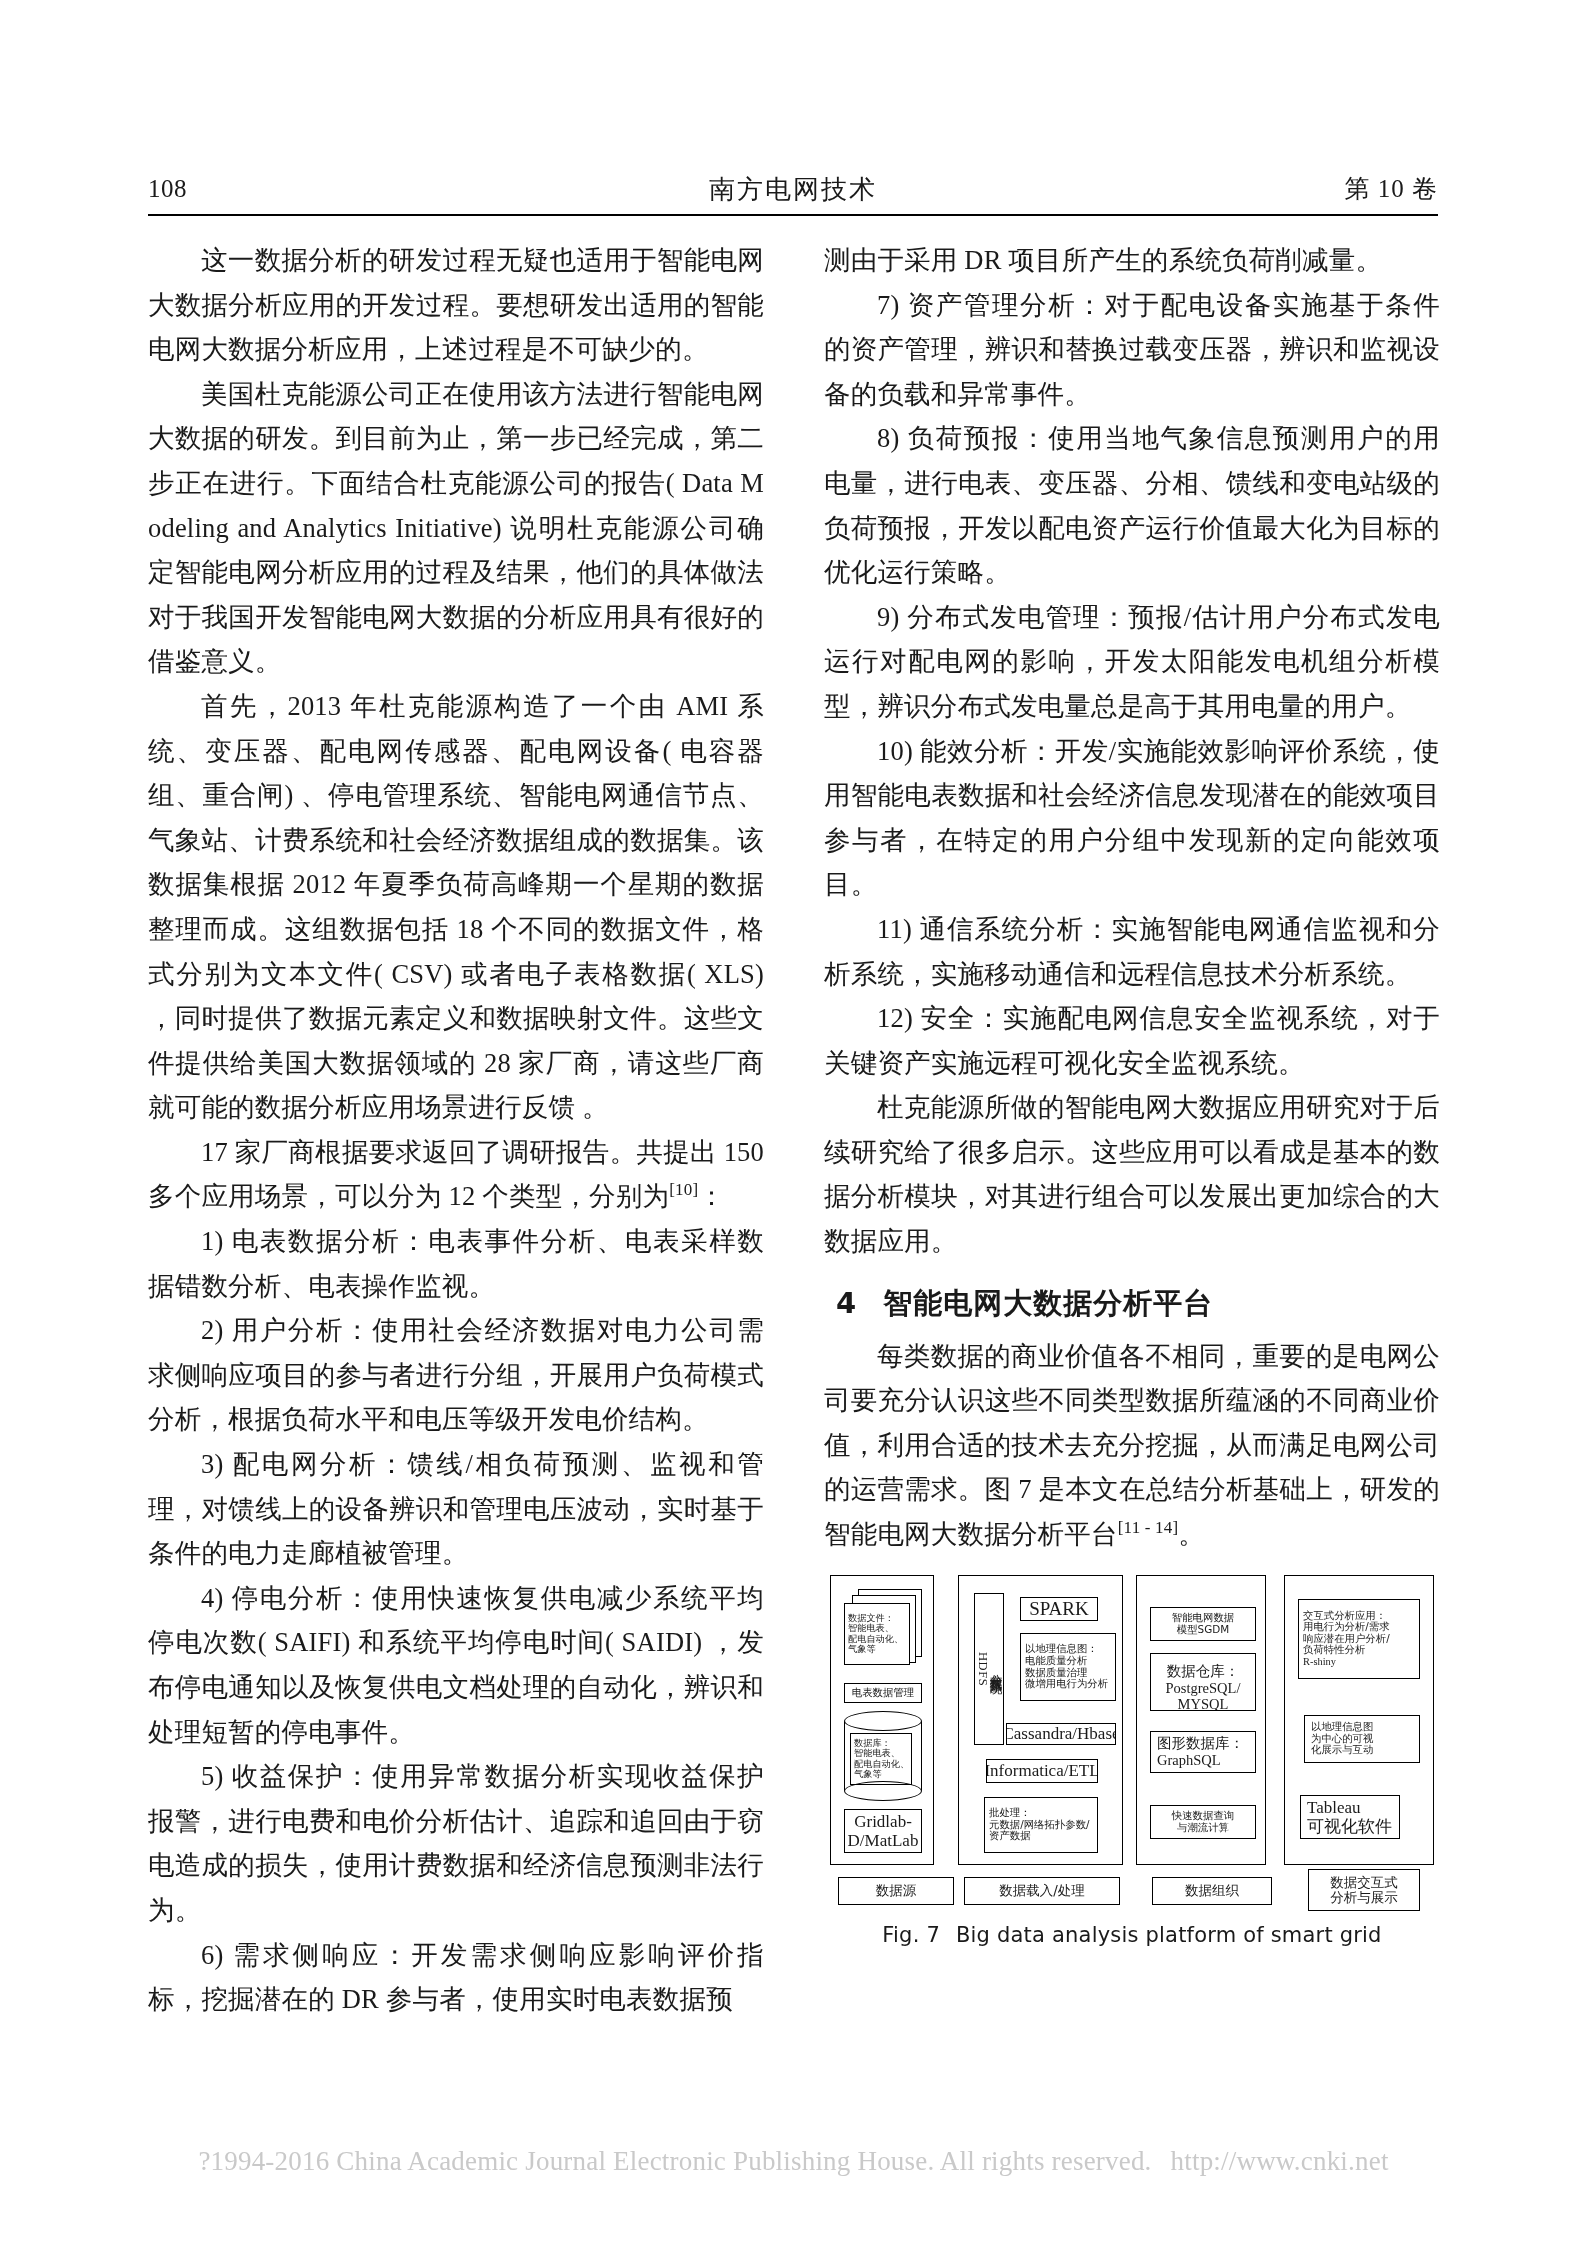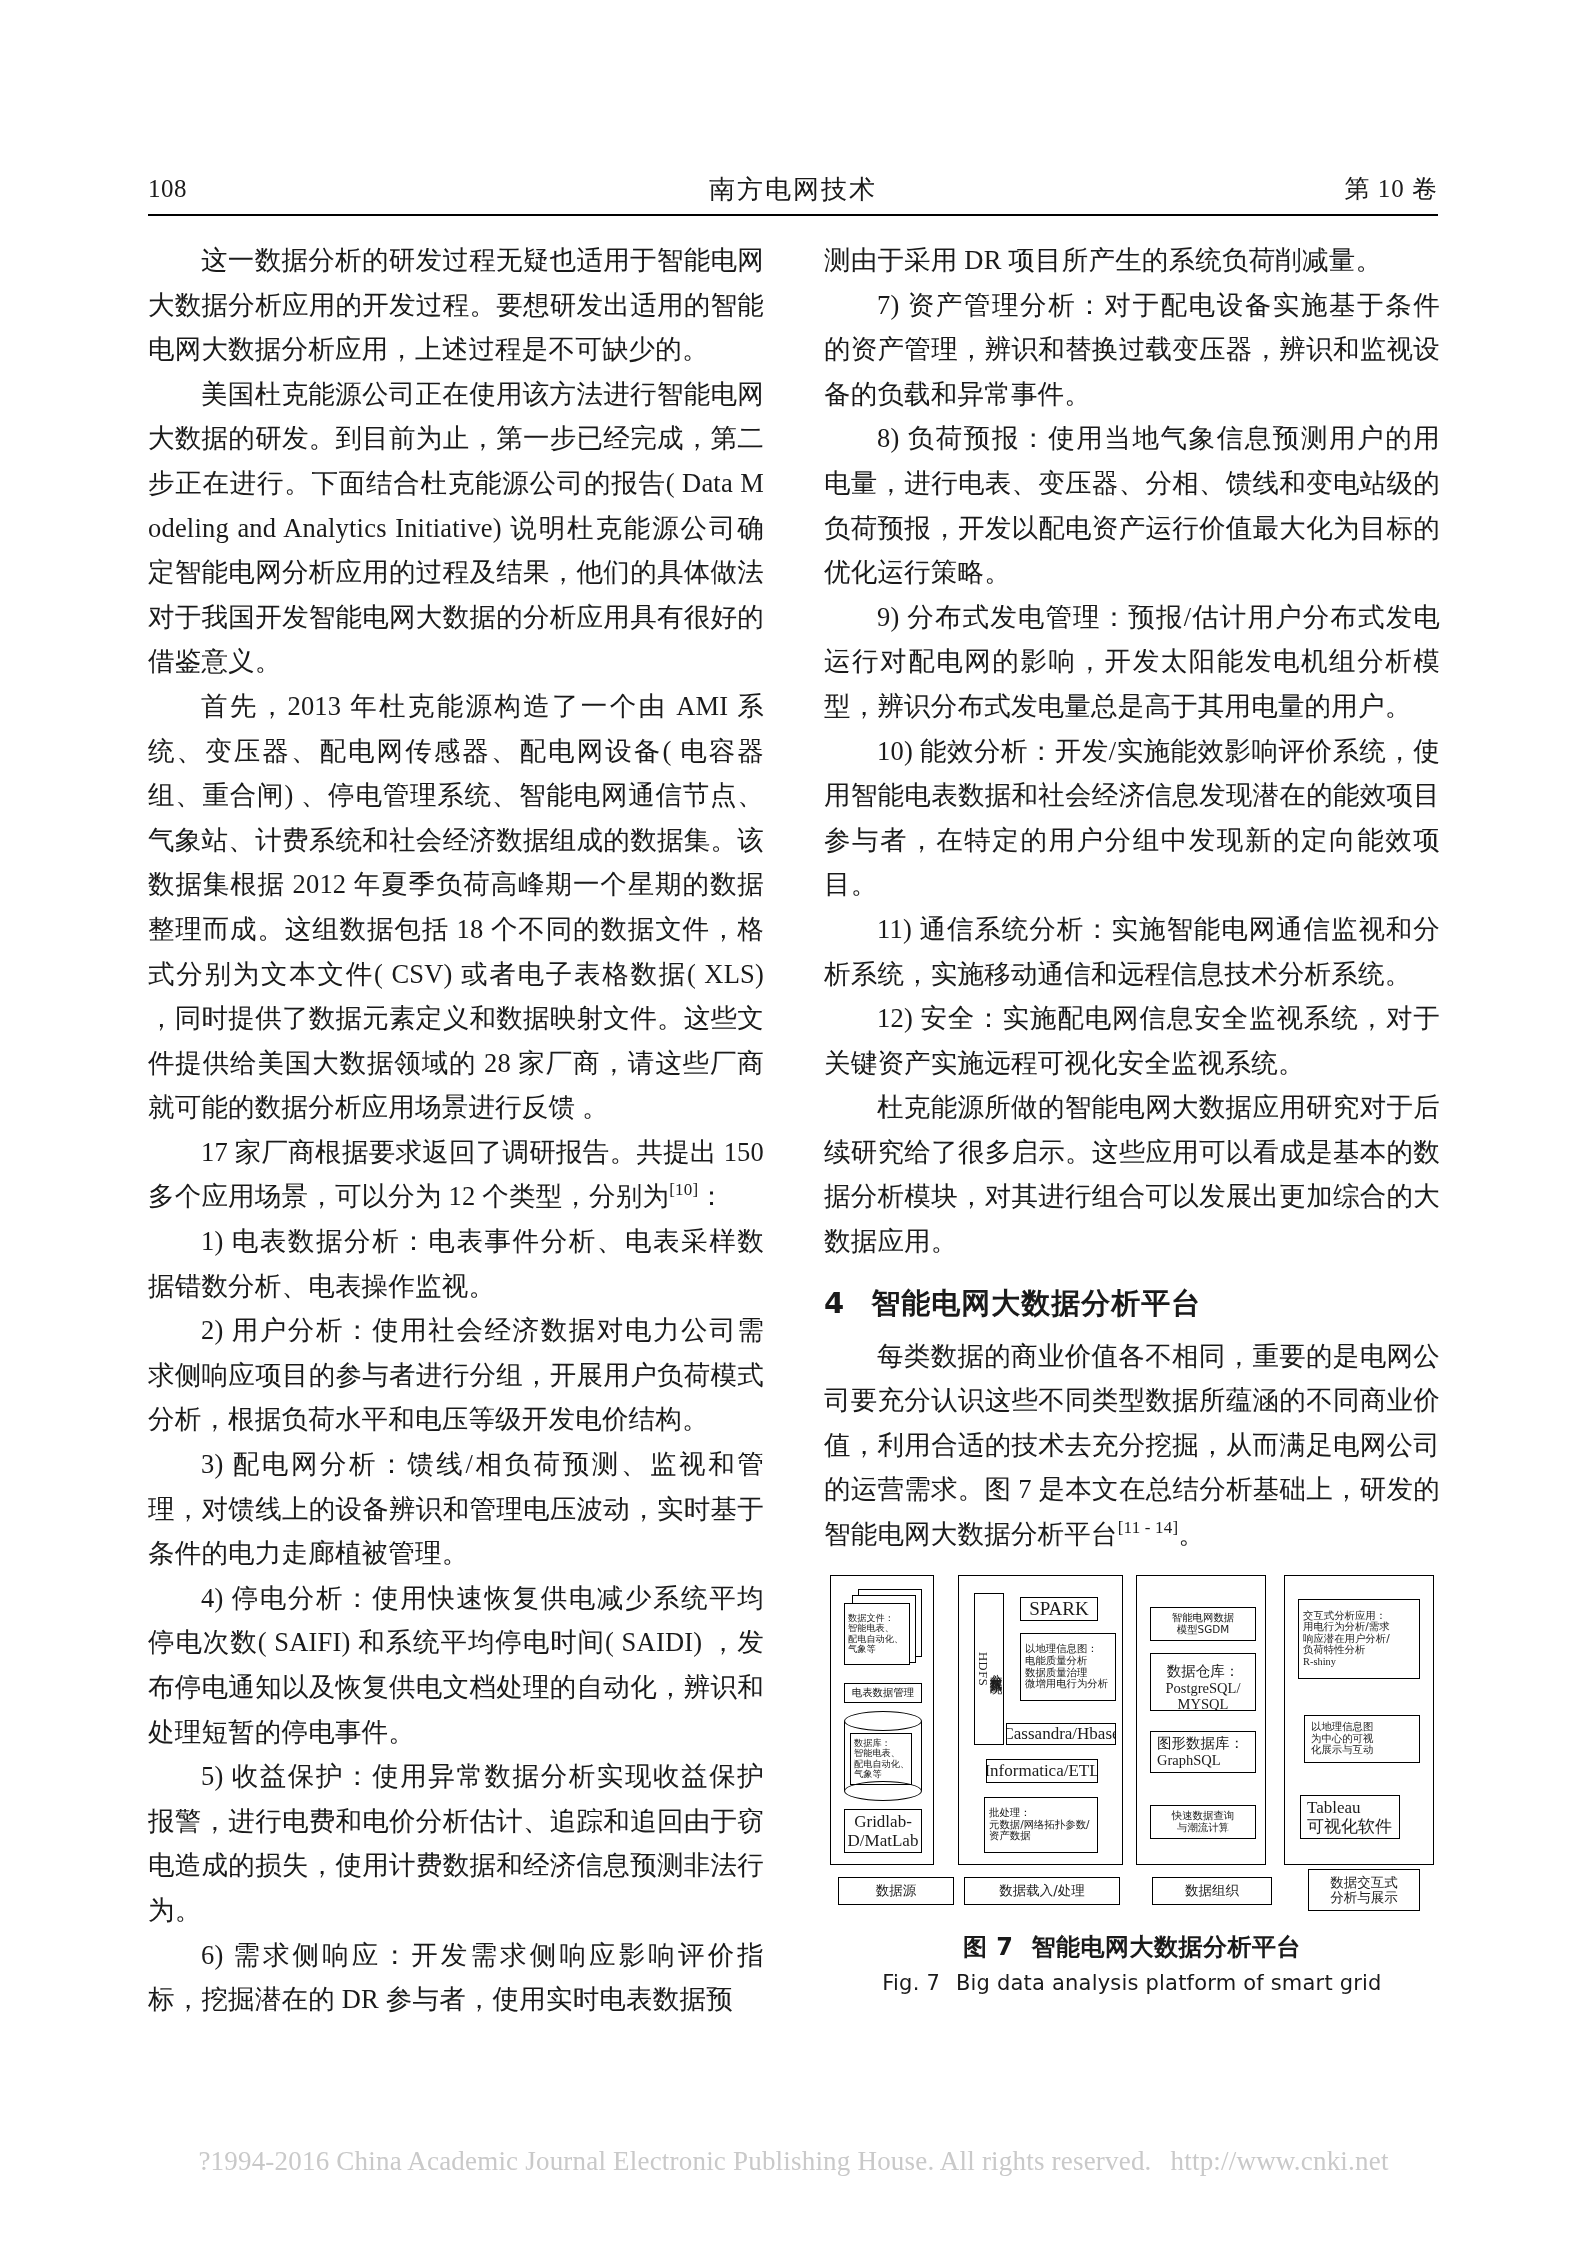--- a/index.html
+++ b/index.html
@@ -87,21 +87,21 @@
     letter-spacing: 0.2px;
     word-break: break-all;
   }
   sup.ref {
     font-size: 17px;
     vertical-align: super;
     line-height: 0;
   }
 
   h2.section {
-    margin: 14px 0 6px 0;
+    margin: 14px 0 6px 12px;
     font-family: "DejaVu Sans", "Liberation Sans", sans-serif;
     font-size: 29px;
     font-weight: bold;
     line-height: 50px;
     letter-spacing: 1px;
   }
   h2.section .secnum { margin-right: 26px; }
 
   
   .figure-wrap {
@@ -415,23 +415,20 @@
           </div>
           <div class="flabel cjk" style="left:328px; top:4px; width:120px; height:28px;">
             <span>数据组织</span>
           </div>
           <div class="flabel cjk" style="left:484px; top:-4px; width:112px; height:42px; font-size:13.5px;">
             <span>数据交互式</span>
             <span>分析与展示</span>
           </div>
         </div>
 
-        <div class="figcap">
-          <span class="capnum">图 7</span><span>智能电网大数据分析平台</span>
-        </div>
         <div class="figcap-en">
           <span class="capnum">Fig. 7</span><span>Big data analysis platform of smart grid</span>
         </div>
       </div>
     </div>
   </div>
 
   <div class="footer">
     <span>?1994-2016 China Academic Journal Electronic Publishing House. All rights reserved.</span><span class="url">http://www.cnki.net</span>
   </div>

